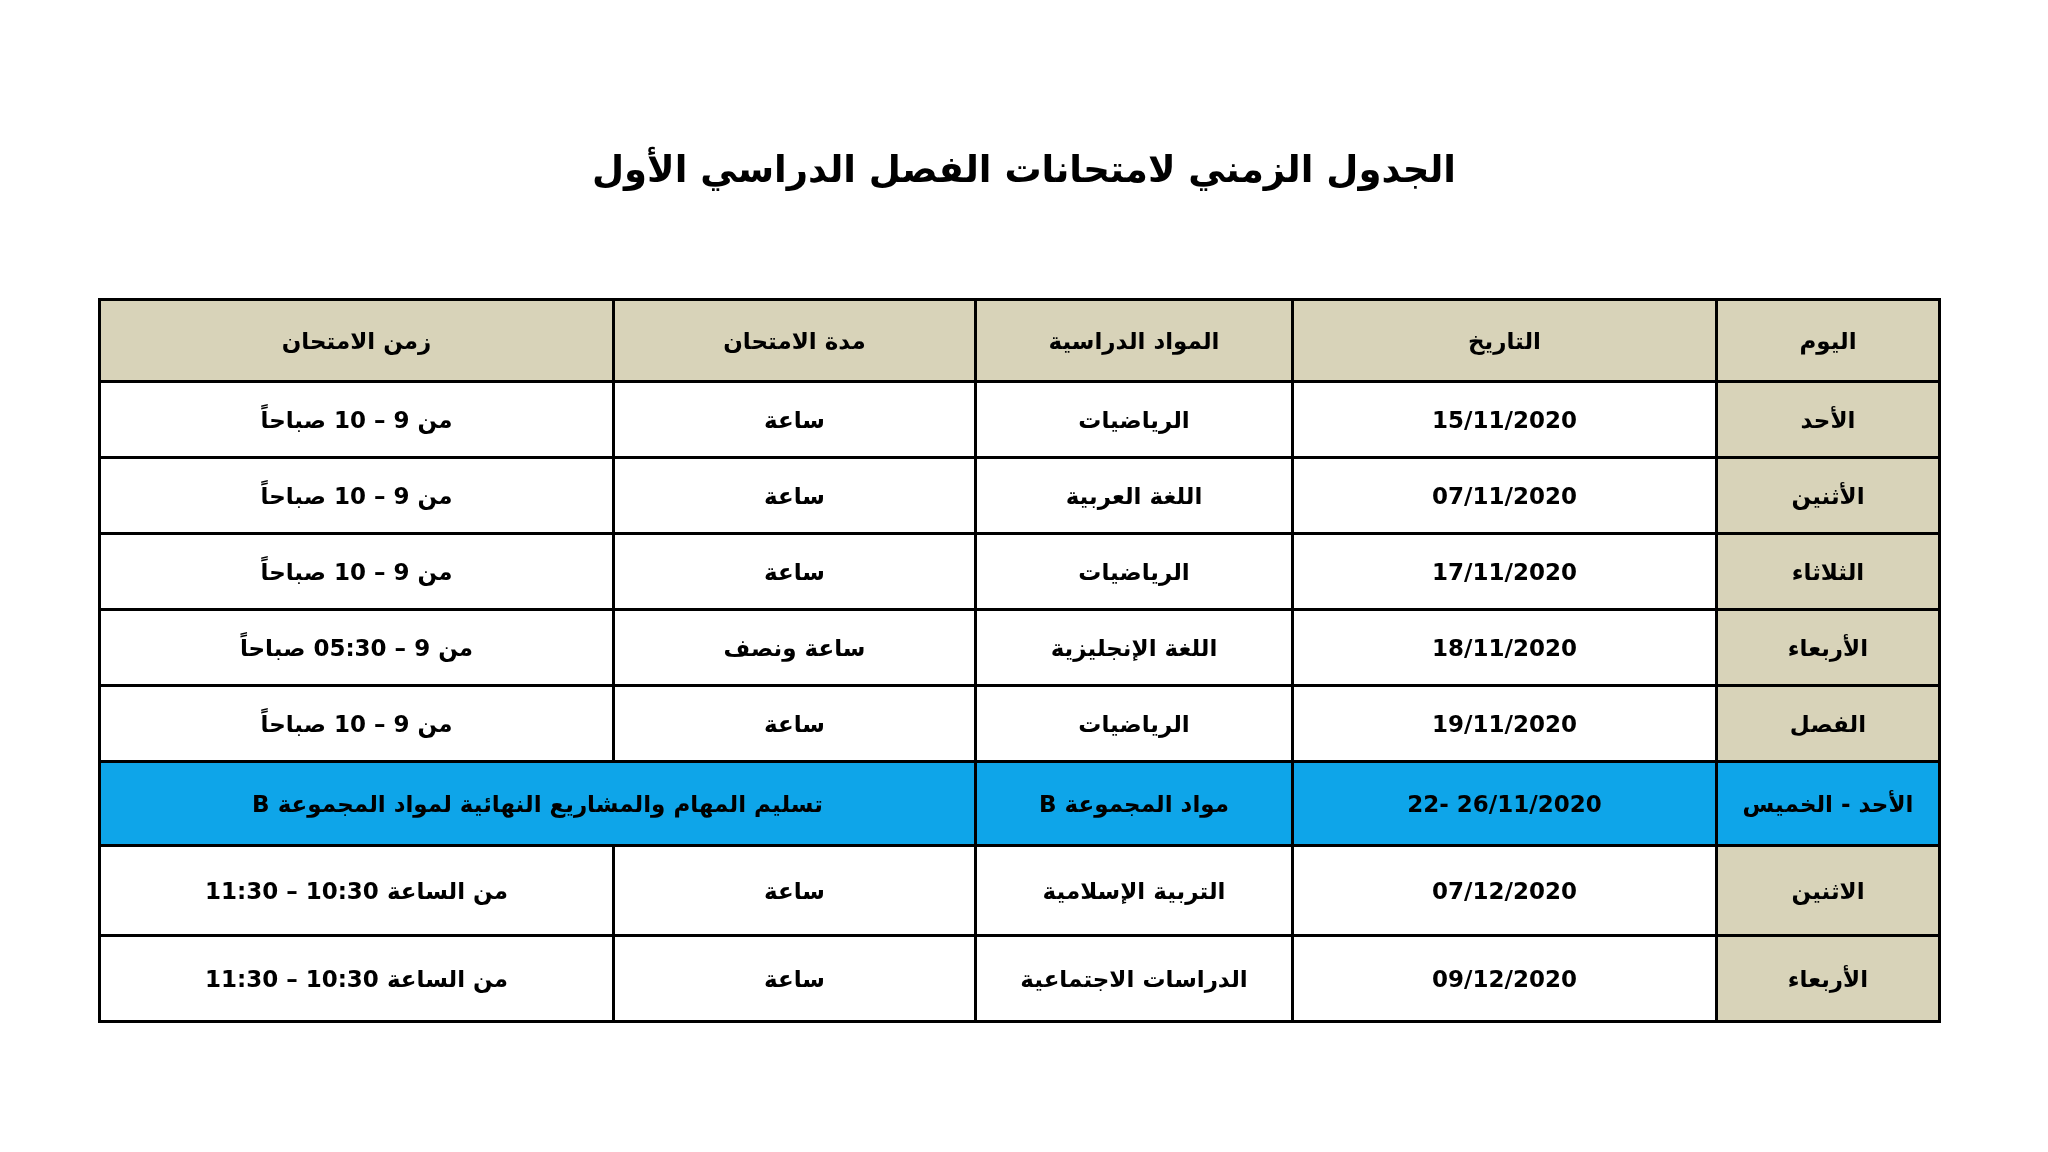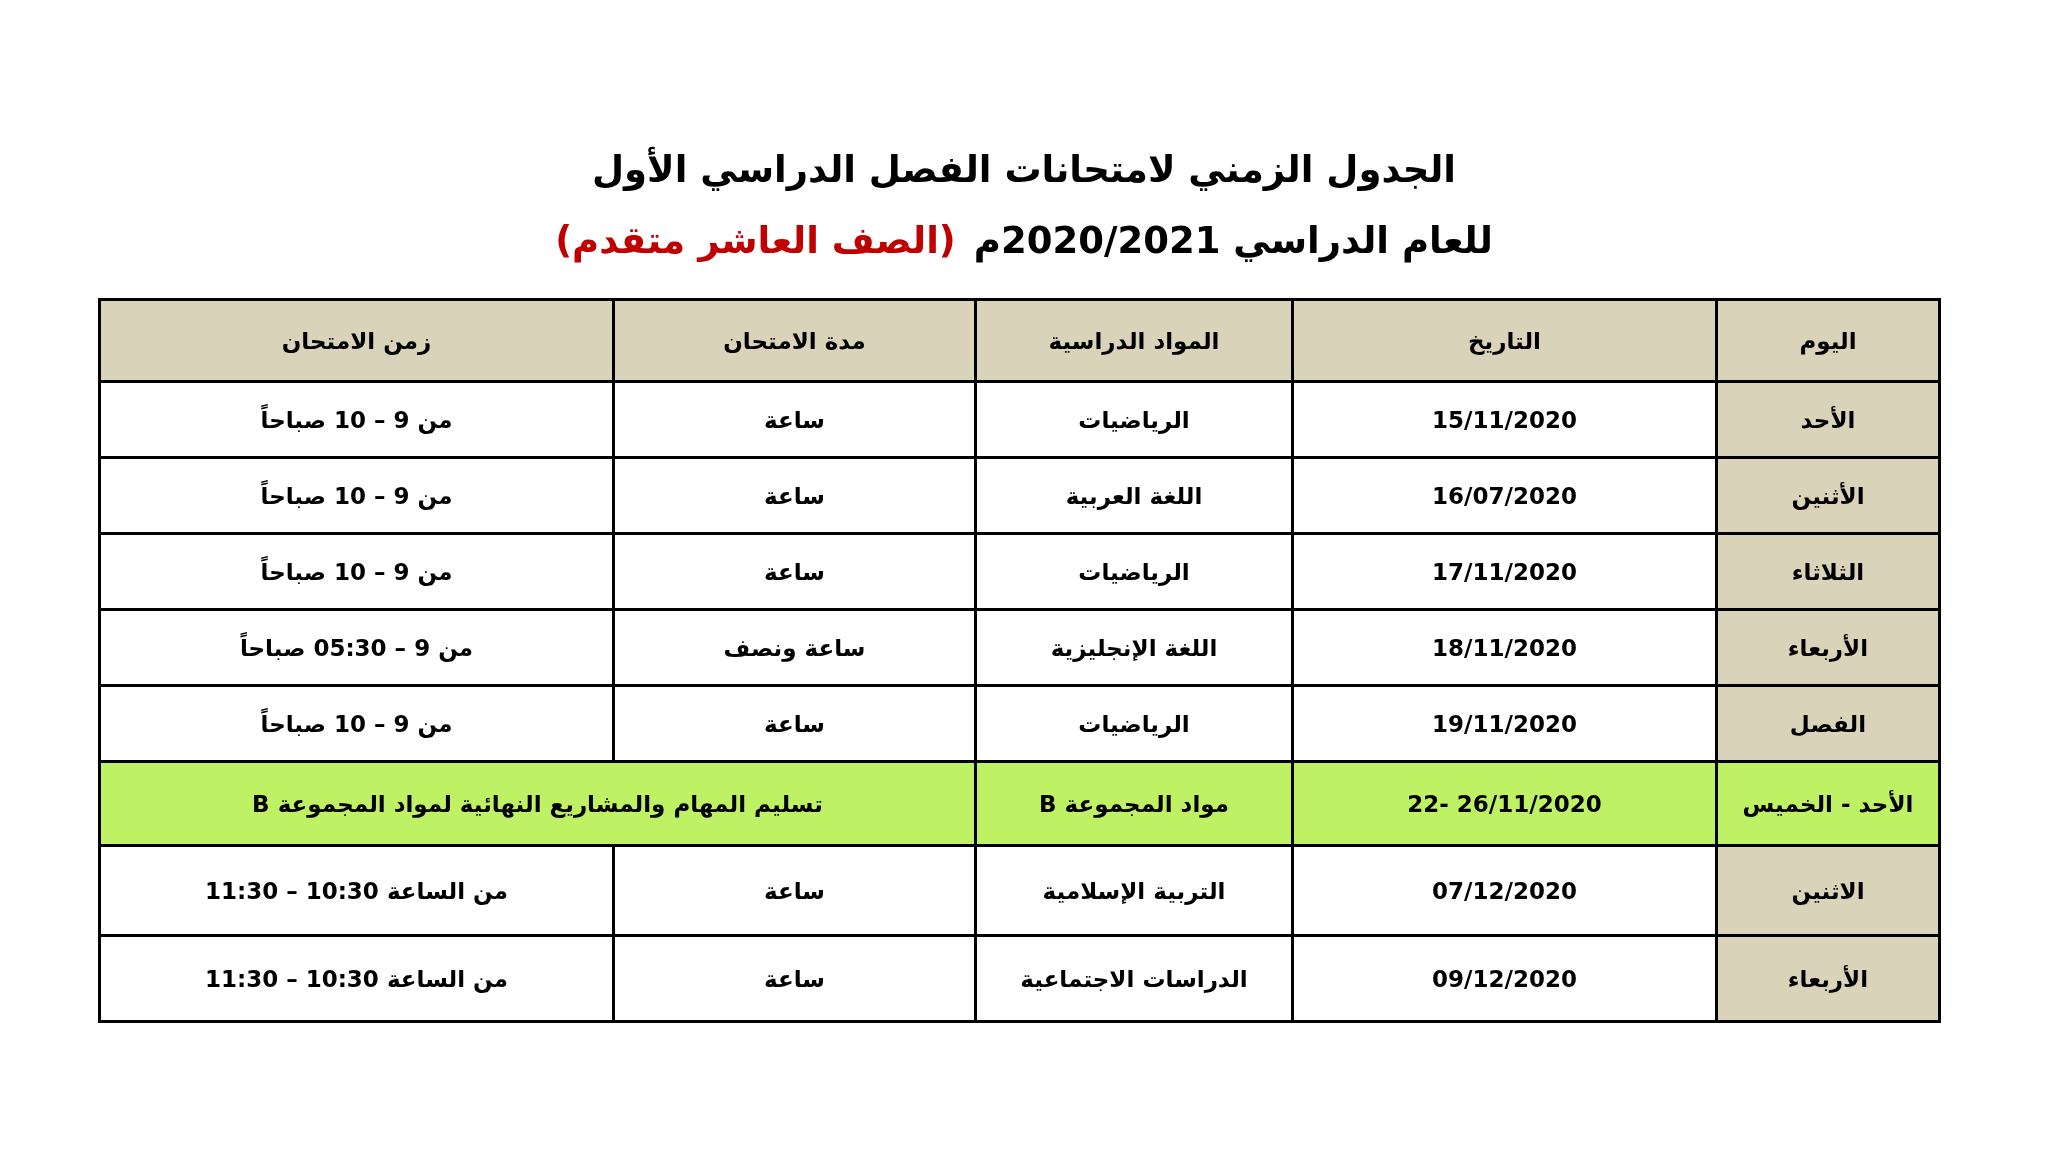--- a/index.html
+++ b/index.html
@@ -23,32 +23,31 @@
     font-size: 23px; font-weight: bold;
     padding: 0 8px;
   }
   .schedule thead tr { height: 82px; }
   .schedule tr.r { height: 76px; }
   .schedule tr.r-hl { height: 84px; }
   .schedule tr.r-tall { height: 90px; }
   .schedule tr.r-last { height: 86px; }
 
   .schedule th, .schedule td.day { background: #d8d3b9; }
-  .schedule tr.r-hl td { background: #bef264; }
+  .schedule tr.r-hl td { background: #0ea5e9; }
 
   .num { direction: ltr; }
 </style>
 </head>
 <body>
 
 <div class="page">
 
   <div class="title-block">
     <h1>الجدول الزمني لامتحانات الفصل الدراسي الأول</h1>
-    <h2><span>للعام الدراسي 2020/2021م</span><span class="highlight">(الصف العاشر متقدم)</span></h2>
   </div>
 
   <table class="schedule">
     <colgroup>
       <col style="width:223px">
         <col style="width:424px">
         <col style="width:317px">
         <col style="width:362px">
         <col style="width:514px">
     </colgroup>
@@ -64,21 +63,21 @@
     <tbody>
       <tr class="r">
         <td class="day">الأحد</td>
         <td class="num">15/11/2020</td>
         <td>الرياضيات</td>
         <td>ساعة</td>
         <td>من 9 – 10 صباحاً</td>
       </tr>
       <tr class="r">
         <td class="day">الأثنين</td>
-        <td class="num">16/07/2020</td>
+        <td class="num">07/11/2020</td>
         <td>اللغة العربية</td>
         <td>ساعة</td>
         <td>من 9 – 10 صباحاً</td>
       </tr>
       <tr class="r">
         <td class="day">الثلاثاء</td>
         <td class="num">17/11/2020</td>
         <td>الرياضيات</td>
         <td>ساعة</td>
         <td>من 9 – 10 صباحاً</td>

